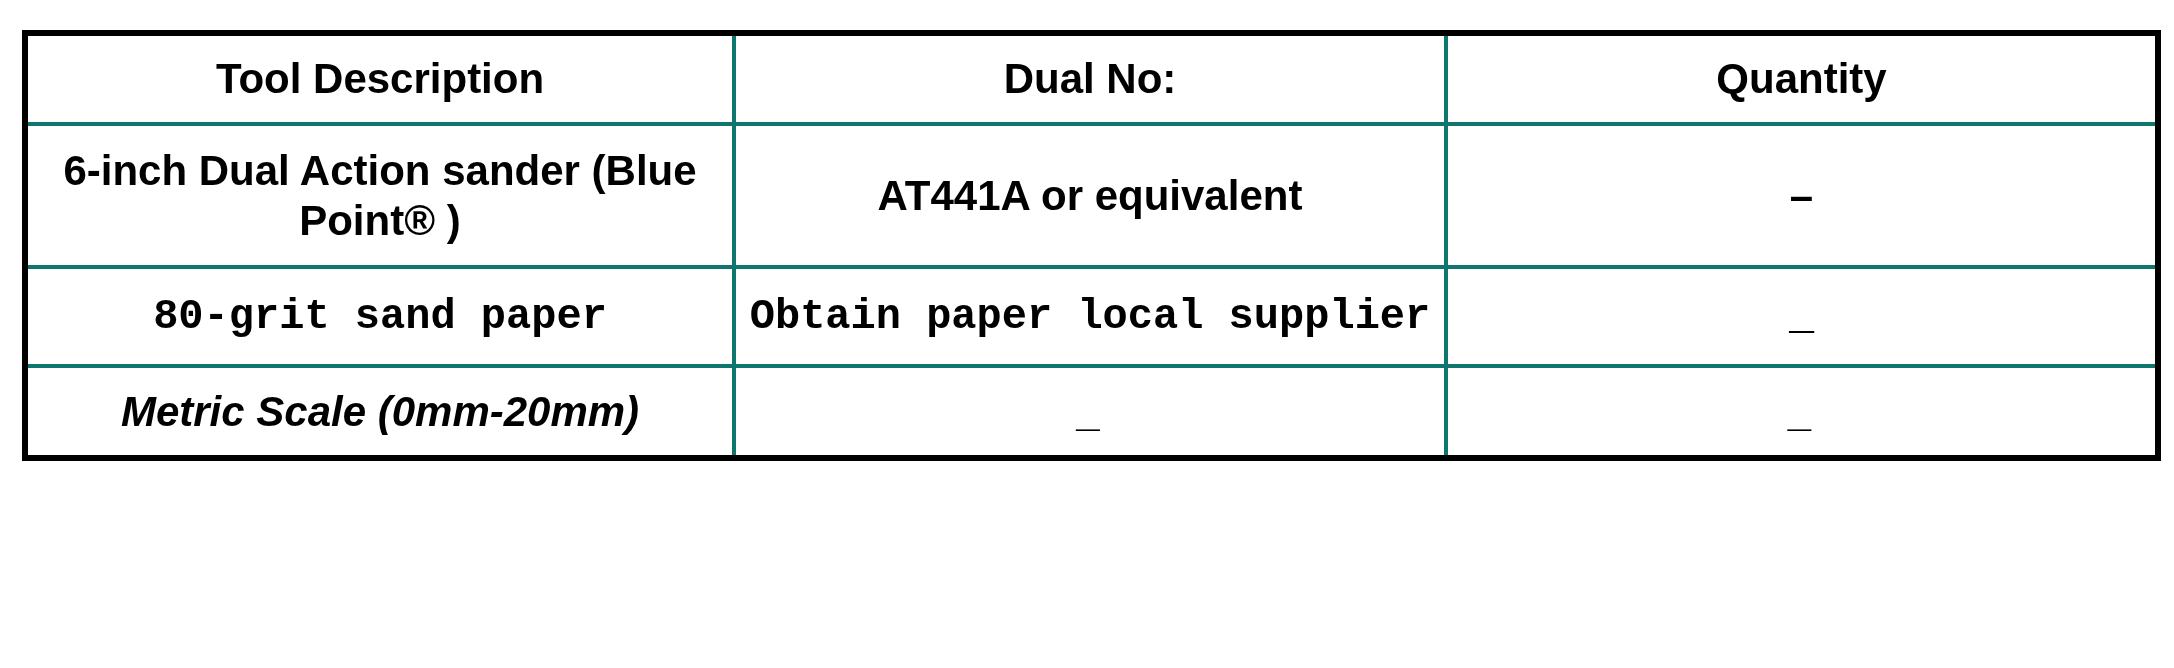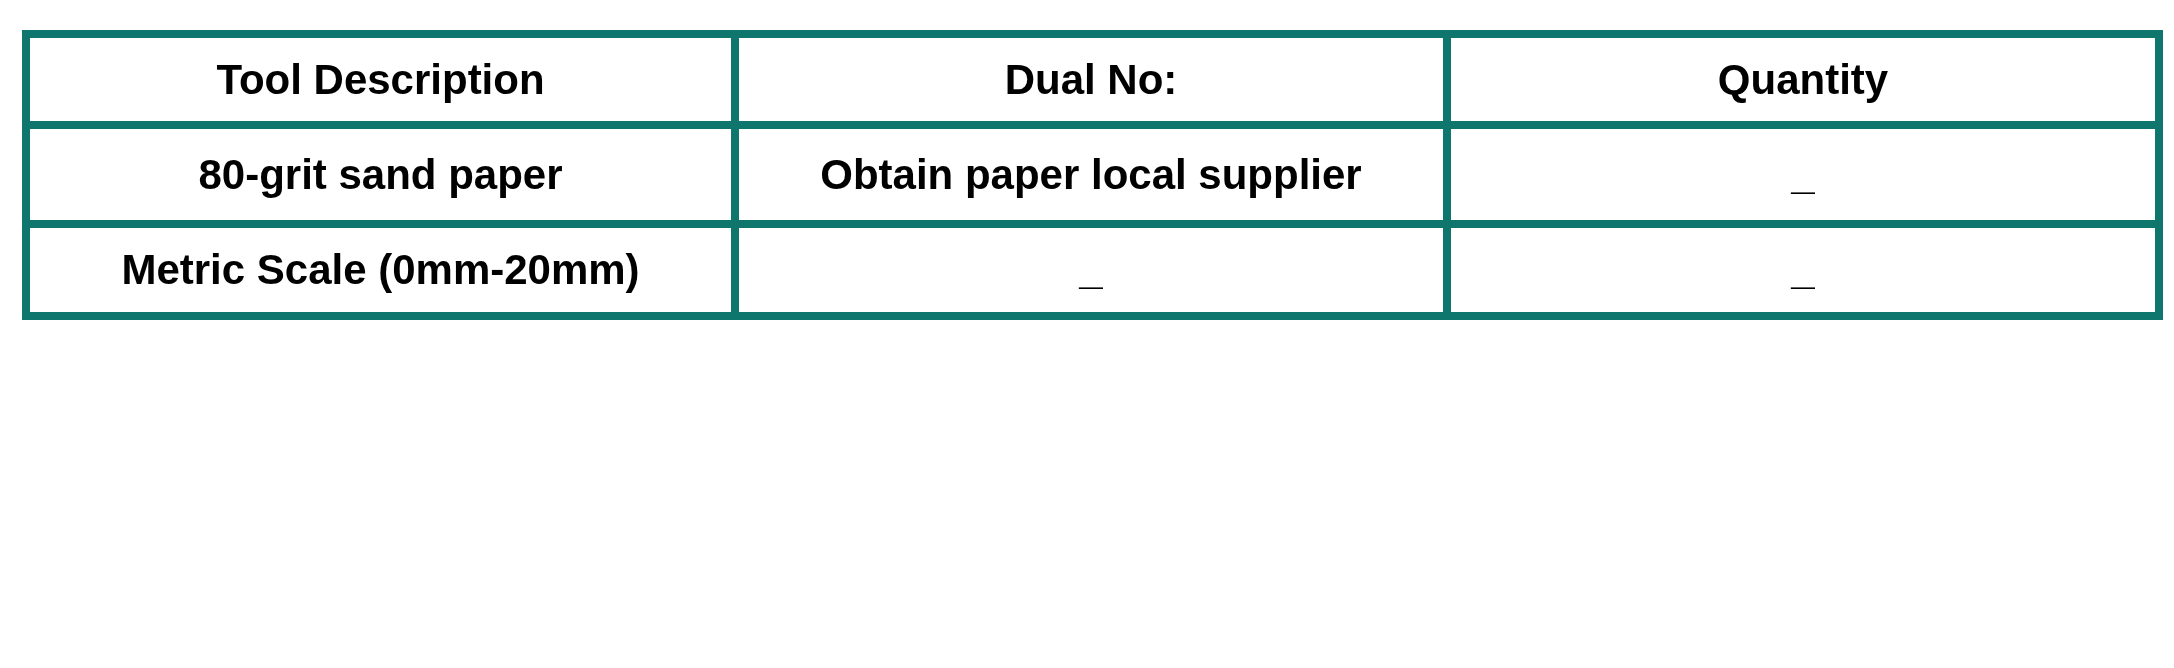--- a/index.html
+++ b/index.html
@@ -26,55 +26,60 @@
     border-collapse: collapse;
     table-layout: fixed;
     font-family: "Liberation Sans", sans-serif;
     font-weight: bold;
     font-size: 42px;
     color: #000000;
     background: #ffffff;
   }
   table.tools-table th,
   table.tools-table td {
-    border: 8px solid #0f766e;
+    border: 4px solid #0f766e;
     text-align: center;
     vertical-align: middle;
     line-height: 50px;
     padding: 0 4px;
     overflow: hidden;
   }
   table.tools-table {
     border: 6px solid #000000;
   }
   tr.header-row     { height: 91px;  }
   tr.row-sander     { height: 143px; }
   tr.row-disc       { height: 94px;  }
-  tr.row-sandpaper  { height: 99px;  }
+  tr.row-sandpaper  { height: 99px; font-family: Liberation Mono, monospace;  }
   tr.row-micrometer { height: 89px;  }
-  tr.row-scale      { height: 92px;  }
+  tr.row-scale      { height: 92px; font-style: italic;  }
 </style>
 </head>
 <body>
 
 <div class="page">
   <table class="tools-table">
     <colgroup>
       <col style="width:709px">
       <col style="width:712px">
       <col style="width:712px">
     </colgroup>
     <thead>
       <tr class="header-row">
         <th>Tool Description</th>
         <th>Dual No:</th>
         <th>Quantity</th>
       </tr>
     </thead>
     <tbody>
+      <tr class="row-sander">
+        <td>6-inch Dual Action sander (Blue Point® )</td>
+        <td>AT441A or equivalent</td>
+        <td>–</td>
+      </tr>
       <tr class="row-sandpaper">
         <td>80-grit sand paper</td>
         <td>Obtain paper local supplier</td>
         <td>_</td>
       </tr>
       <tr class="row-scale">
         <td>Metric Scale (0mm-20mm)</td>
         <td>_</td>
         <td>_</td>
       </tr>

